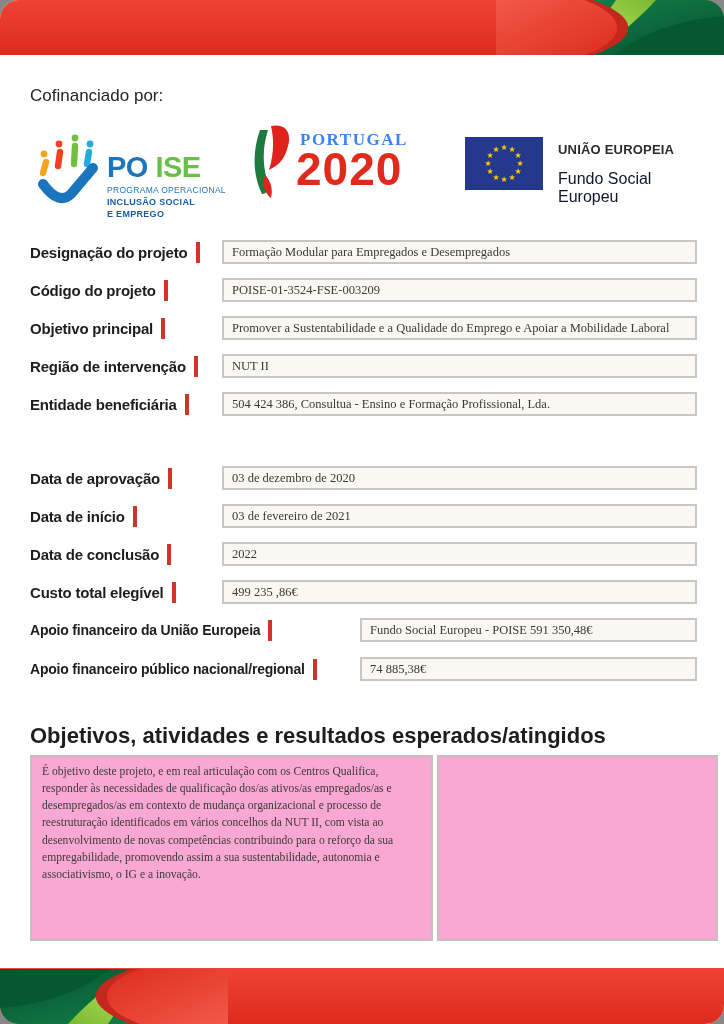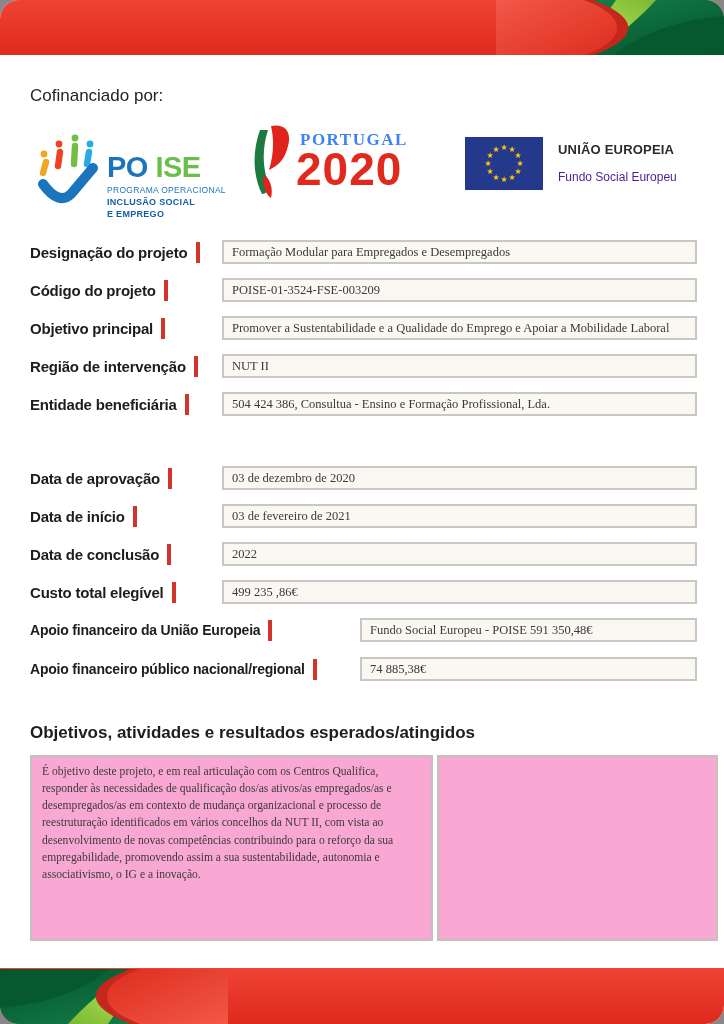--- a/index.html
+++ b/index.html
@@ -27,34 +27,34 @@
   .poise-name .po { color:#1b75bc; } .poise-name .ise { color:#6abf4b; }
   .poise-sub { color:#1b75bc; font-size:8.5px; letter-spacing:.3px; margin-top:3px; }
   .poise-sub2 { color:#155ea6; font-size:9px; font-weight:700; letter-spacing:.3px; margin-top:2px; }
   .logo-p2020 { position:absolute; top:124px; left:252px; width:190px; height:88px; }
   .p2020-word { position:absolute; left:48px; top:6px; color:#3b82f6;
     font-family:"Liberation Serif", serif; font-weight:700; font-size:17px; letter-spacing:1.5px; }
   .p2020-year { position:absolute; left:44px; top:22px; color:#e02a1e;
     font-weight:700; font-size:46px; letter-spacing:1px; line-height:46px; }
   .logo-eu { position:absolute; top:137px; left:465px; width:250px; height:60px; }
   .eu-text1 { position:absolute; left:93px; top:5px; font-size:13px; font-weight:700; color:#2b2b2b; letter-spacing:.2px; }
-  .eu-text2 { position:absolute; left:93px; top:33px; font-size:12px; color:#4c1d95; }
+  .eu-text2 { position:absolute; left:93px; top:33px; font-size:16px; color:#0f172a; }
   
   .row { position:absolute; left:0; width:724px; height:26px; }
   .flabel { position:absolute; left:30px; top:0; height:24px; display:flex; align-items:center; gap:8px;
             font-size:15px; font-weight:700; color:#1f1d1b; letter-spacing:-0.2px; white-space:nowrap;text-align:center; }
   .row.g3 .flabel { font-size:14px; }
   .tick { display:inline-block; width:4px; height:21px; background:#d2342b; }
   .fbox { position:absolute; top:0; height:24px; background:#fbf8f3; border:2px solid #c9c7c1;
           font-family:"Liberation Serif", serif; font-size:12.5px; color:#3a3a38;
           padding:0 8px; line-height:20px; white-space:nowrap; overflow:hidden; }
   .row.g12 .fbox { left:222px; width:475px; }
   .row.g3  .fbox { left:360px; width:337px; }
   
-  .obj-title { position:absolute; top:723px; left:30px; font-size:17px; font-weight:700; color:#1f1d1b; }
+  .obj-title { position:absolute; top:723px; left:30px; font-size:22px; font-weight:700; color:#1f1d1b; }
   .obj-box { position:absolute; top:755px; background:#f9a8d4; border:2px solid #c3c1bb; }
   .obj-box.left  { left:30px;  width:403px; height:186px; padding:6px 10px; }
   .obj-box.right { left:437px; width:281px; height:186px; }
   .obj-body { font-family:"Liberation Serif", serif; font-size:11.6px; line-height:1.48; color:#3c3a36; }
 </style>
 </head>
 <body>
 
 <div id="page">
 

